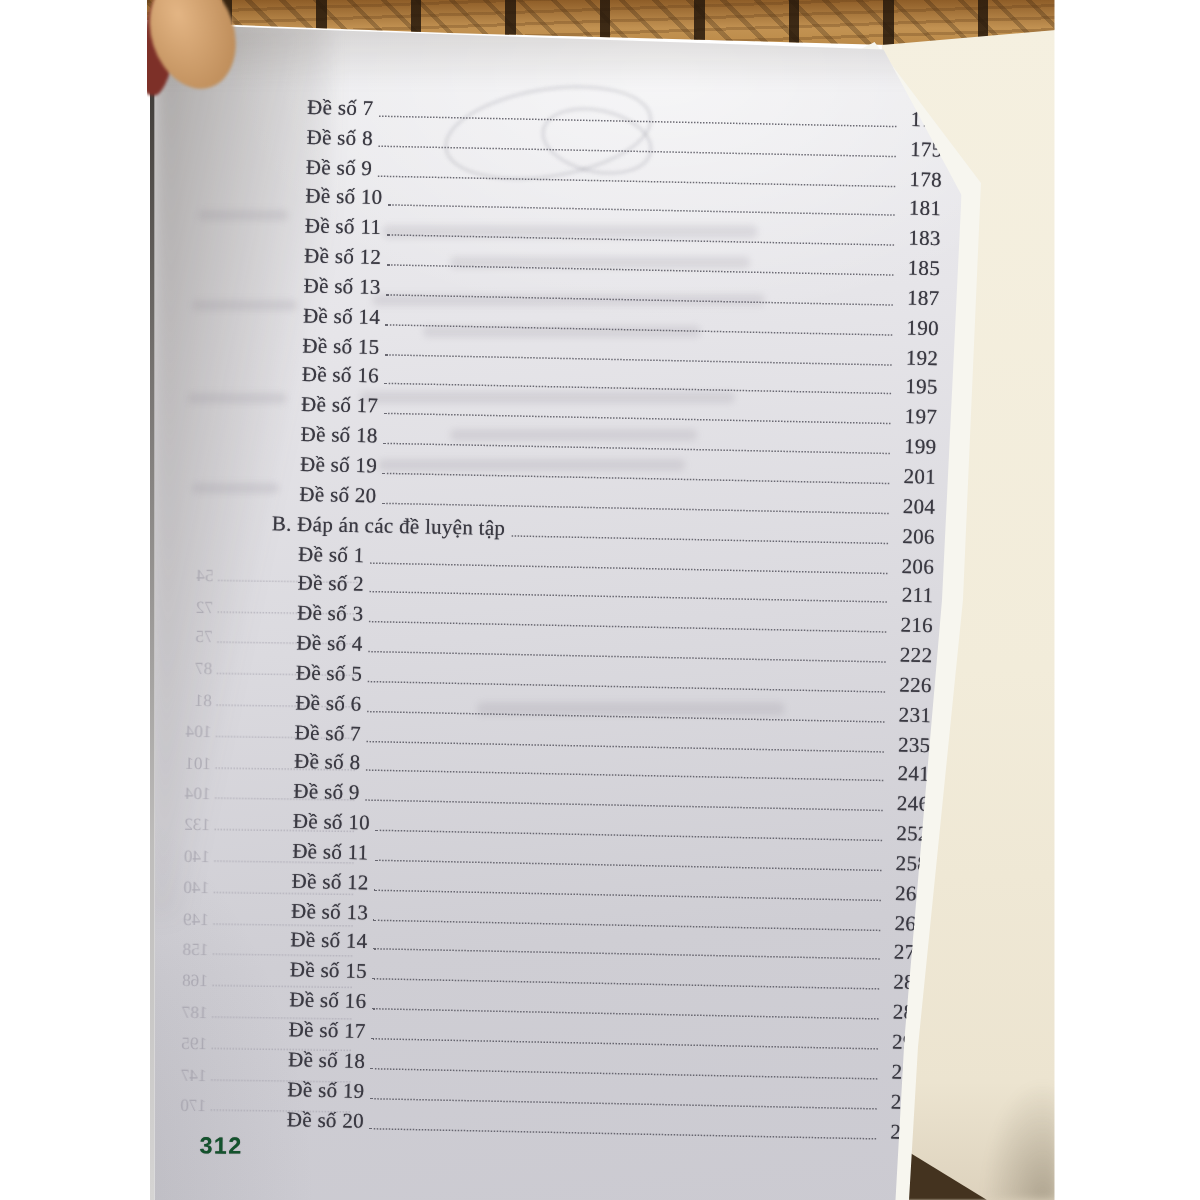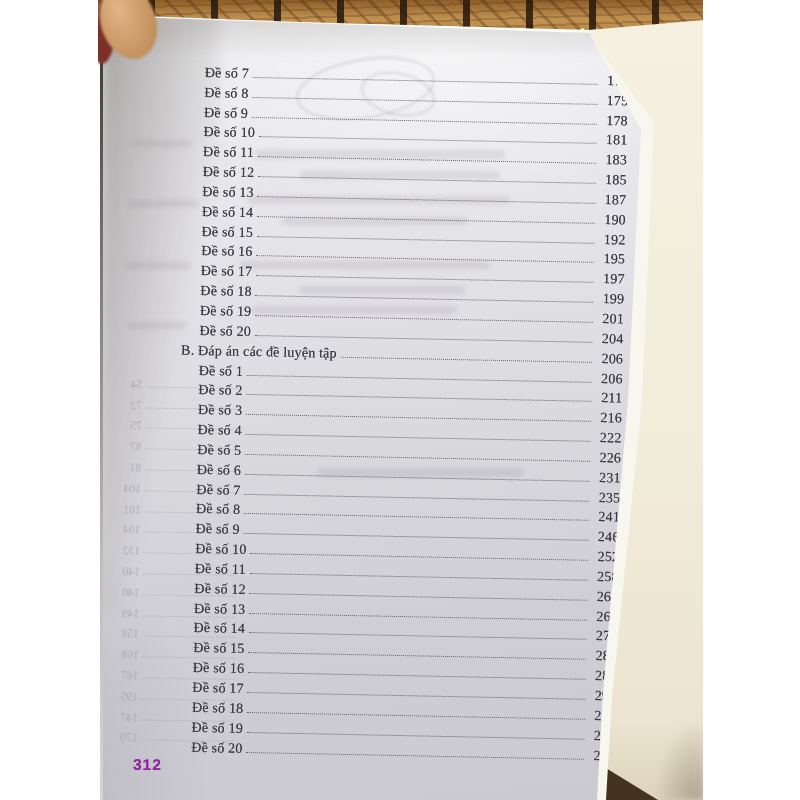--- a/index.html
+++ b/index.html
@@ -89,21 +89,21 @@
   .ghost-row{
     display:flex;align-items:flex-end;height:20.8px;opacity:.5;filter:blur(.5px);
     font-size:11.5px;color:#8f8c99;
   }
   .ghost-row .gnum{display:inline-block;transform:scaleX(-1);min-width:22px;text-align:left;}
   .ghost-row .gleader{flex:1;border-bottom:1.4px dotted #9a97a4;margin:0 2px 3px 3px;}
   
   .footer{
     position:absolute;left:133px;top:756px;
     font-family:"Liberation Sans","DejaVu Sans",sans-serif;
-    font-size:15.5px;font-weight:600;color:#a21caf;letter-spacing:1px;
+    font-size:15.5px;font-weight:600;color:#14532d;letter-spacing:1px;
     transform:rotate(.6deg);text-shadow:0 0 .5px rgba(61,60,67,.7);
   }
   
   .book-edge-line{
     position:absolute;left:100px;top:13px;width:3px;height:787px;
     background:linear-gradient(180deg, rgba(30,26,22,.9) 0%, rgba(45,40,36,.65) 30%, rgba(70,66,62,.35) 70%, rgba(90,86,82,.25) 100%);
   }
   .finger-tan{
     position:absolute;left:101px;top:-16px;width:55px;height:76px;
     background:radial-gradient(ellipse at 40% 30%, #e3b584, #c08f5c 75%, #a97946);

